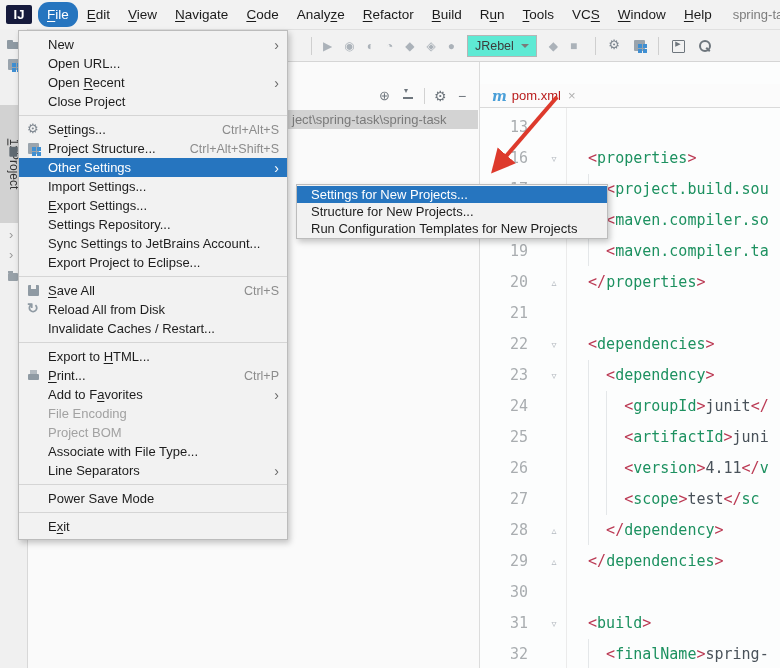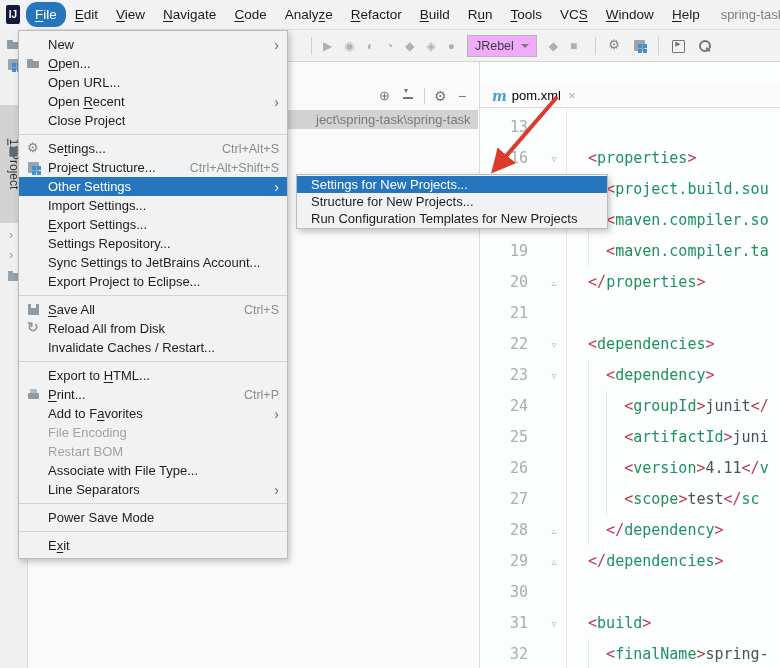--- a/index.html
+++ b/index.html
@@ -3,34 +3,34 @@
 <meta charset="utf-8">
 <style>
   * { margin:0; padding:0; box-sizing:border-box; }
   html,body { width:780px; height:668px; overflow:hidden; background:#ffffff;
     font-family:"Liberation Sans", sans-serif; }
   #app { position:relative; width:780px; height:668px; background:#ffffff; overflow:hidden; }
 
   
   .menubar { position:absolute; left:0; top:0; width:780px; height:29px; background:#f2f2f2;
     display:flex; align-items:center; white-space:nowrap; overflow:hidden; }
-  .logo { width:14px; height:19px; margin:0 6px 0 6px; background:#151a3c; border-radius:2px;
-    color:#ffffff; font-size:10px; font-weight:bold; display:flex; align-items:center; justify-content:center; flex:none; }
+  .logo { width:26px; height:19px; margin:0 6px 0 6px; background:#151a3c; border-radius:2px;
+    color:#ffffff; font-size:13px; font-weight:bold; display:flex; align-items:center; justify-content:center; flex:none; }
   .mb-item { height:25px; padding:0 9px; display:flex; align-items:center; font-size:13.5px; color:#1b1b1b; flex:none;border-radius:11px; }
   .mb-item.sel { background:#2675bf; color:#ffffff; }
   .mb-item u { text-underline-offset:2px; }
   .window-title { margin-left:12px; font-size:13px; color:#7d7d7d; flex:none; }
 
   
   .toolbar { position:absolute; left:0; top:29px; width:780px; height:33px; background:#f2f2f2;
     border-top:1px solid #e0e0e0; border-bottom:1px solid #d5d5d5; display:flex; align-items:center; }
   .tb-spacer { width:306px; flex:none; }
   .tb-sep { width:1px; height:18px; background:#cfcfcf; margin:0 5px; flex:none; }
   .tb-glyph { font-size:12px; color:#abb2b9; padding:0 6px; flex:none; }
-  .jrebel-combo { height:22px; margin:0 6px; padding:0 7px; border:1px solid #b6b6b6; background:#f0abfc;
+  .jrebel-combo { height:22px; margin:0 6px; padding:0 7px; border:1px solid #b6b6b6; background:#5eead4;
     display:flex; align-items:center; gap:7px; font-size:12.5px; color:#3c3c3c; flex:none; }
   .caret-down { width:0; height:0; border-left:4px solid transparent; border-right:4px solid transparent;
     border-top:4px solid #7a7a7a; }
 
   
   .ic { position:relative; display:inline-block; width:15px; height:15px; vertical-align:middle; flex:none; }
   .ic::before, .ic::after { content:""; position:absolute; }
   .ic-open-folder::before { left:1px; top:3px; width:6px; height:3px; background:#8f9aa3; border-radius:1px 1px 0 0; }
   .ic-open-folder::after  { left:1px; top:5px; width:12px; height:7px; background:#8f9aa3; border-radius:1px; }
   .ic-wrench::before { content:"⚙"; left:1px; top:-1px; font-size:13px; color:#7e8790; }
@@ -66,31 +66,31 @@
   .tool-tab-label { font-size:12px; color:#333333; }
   .tool-tab-label u { text-underline-offset:2px; }
   .stripe-chevron { position:absolute; left:9px; font-size:13px; color:#9a9a9a; }
 
   
   .project-panel { position:absolute; left:28px; top:62px; width:451px; height:606px; background:#fafafa; }
   .panel-header { position:absolute; left:0; top:22px; width:451px; height:24px; display:flex;
     align-items:center; justify-content:flex-end; padding-right:8px; gap:8px; }
   .ph-sep { width:1px; height:16px; background:#d2d2d2; }
   .panel-selection { position:absolute; left:0; top:48px; width:450px; height:19px; background:#d3d3d3; overflow:hidden; }
-  .panel-selection span { position:absolute; left:288px; top:2px; font-size:13px; color:#7a7a7a; white-space:nowrap; }
+  .panel-selection span { position:absolute; left:264px; top:2px; font-size:13px; color:#7a7a7a; white-space:nowrap; }
   .splitter-v { position:absolute; left:479px; top:62px; width:1px; height:606px; background:#dcdcdc; }
 
   
   .editor { position:absolute; left:480px; top:62px; width:300px; height:606px; background:#fcfdfd; overflow:hidden; }
   .tabbar { position:absolute; left:0; top:22px; width:300px; height:24px; border-bottom:1px solid #dadada;
     background:#fbfbfb; display:flex; align-items:center; }
   .tab { display:flex; align-items:center; gap:5px; padding:0 8px 0 12px; height:24px; }
   .maven-m { font-style:italic; font-weight:bold; font-size:14px; color:#4a9fd8;
     font-family:"DejaVu Serif", serif; }
-  .tab-label { font-size:13px; color:#000000;text-align:right; }
+  .tab-label { font-size:13px; color:#b91c1c;text-align:right; }
   .tab-close { font-size:13px; color:#b0b0b0; padding:0 2px; }
 
   .gutter-nums { position:absolute; left:0; top:50px; width:48px; text-align:right;
     font-family:"DejaVu Sans Mono", monospace; font-size:15px; color:#a9adb0; }
   .gutter-nums div { height:31px; line-height:31px; }
   .fold-col { position:absolute; left:66px; top:50px; width:16px; text-align:center; }
   .fold-col div { height:31px; line-height:31px; font-size:10px; color:#b4bac0; }
   .gutter-line { position:absolute; left:86px; top:46px; width:1px; height:560px; background:#ebebeb; }
   .code-col { position:absolute; left:90px; top:50px; font-family:"DejaVu Sans Mono", monospace;
     font-size:15px; white-space:pre; }
@@ -108,21 +108,21 @@
   .menu-item .mi-label { white-space:nowrap; }
   .menu-item .mi-label u { text-underline-offset:2px; }
   .menu-item .mi-fill { flex:1; }
   .menu-item .mi-shortcut { font-size:12.5px; color:#8c8c8c; white-space:nowrap; }
   .menu-item .mi-arrow { font-size:14px; color:#6a6a6a; margin-left:6px; line-height:1; }
   .menu-item.sel { background:#2675bf; color:#ffffff; }
   .menu-item.sel .mi-arrow, .menu-item.sel .mi-shortcut { color:#ffffff; }
   .menu-item.disabled { color:#a2a2a2; }
   .menu-sep { border-top:1px solid #d5d5d5; margin:4px 0; }
 
-  .submenu-popup { position:absolute; left:296px; top:174px; width:312px; background:#f2f2f2;
+  .submenu-popup { position:absolute; left:296px; top:184px; width:312px; background:#f2f2f2;
     border:1px solid #bcbcbc; box-shadow:2px 3px 6px rgba(0,0,0,0.22); padding:1px 0; z-index:45; }
   .submenu-popup .menu-item { height:17px; padding:0 12px 0 14px; }
 
   
   .anno { position:absolute; left:0; top:0; width:780px; height:668px; z-index:60; pointer-events:none; }
 </style>
 </head>
 <body>
 
 <div id="app">
@@ -290,27 +290,20 @@
   </div>
 
   <div class="menu-popup">
       <div class="menu-item">
         <span class="mi-icon"></span>
         <span class="mi-label"><span>New</span></span>
         <span class="mi-fill"></span>
         <span class="mi-arrow">›</span>
       </div>
       <div class="menu-item">
-        <span class="mi-icon">
-          <span class="ic ic-open-folder"></span>
-        </span>
-        <span class="mi-label"><span><u>O</u>pen...</span></span>
-        <span class="mi-fill"></span>
-      </div>
-      <div class="menu-item">
         <span class="mi-icon"></span>
         <span class="mi-label"><span>Open URL...</span></span>
         <span class="mi-fill"></span>
       </div>
       <div class="menu-item">
         <span class="mi-icon"></span>
         <span class="mi-label"><span>Open <u>R</u>ecent</span></span>
         <span class="mi-fill"></span>
         <span class="mi-arrow">›</span>
       </div>
@@ -408,21 +401,21 @@
         <span class="mi-fill"></span>
         <span class="mi-arrow">›</span>
       </div>
       <div class="menu-item disabled">
         <span class="mi-icon"></span>
         <span class="mi-label"><span>File Encoding</span></span>
         <span class="mi-fill"></span>
       </div>
       <div class="menu-item disabled">
         <span class="mi-icon"></span>
-        <span class="mi-label"><span>Restart BOM</span></span>
+        <span class="mi-label"><span>Project BOM</span></span>
         <span class="mi-fill"></span>
       </div>
       <div class="menu-item">
         <span class="mi-icon"></span>
         <span class="mi-label"><span>Associate with File Type...</span></span>
         <span class="mi-fill"></span>
       </div>
       <div class="menu-item">
         <span class="mi-icon"></span>
         <span class="mi-label"><span>Line Separators</span></span>

